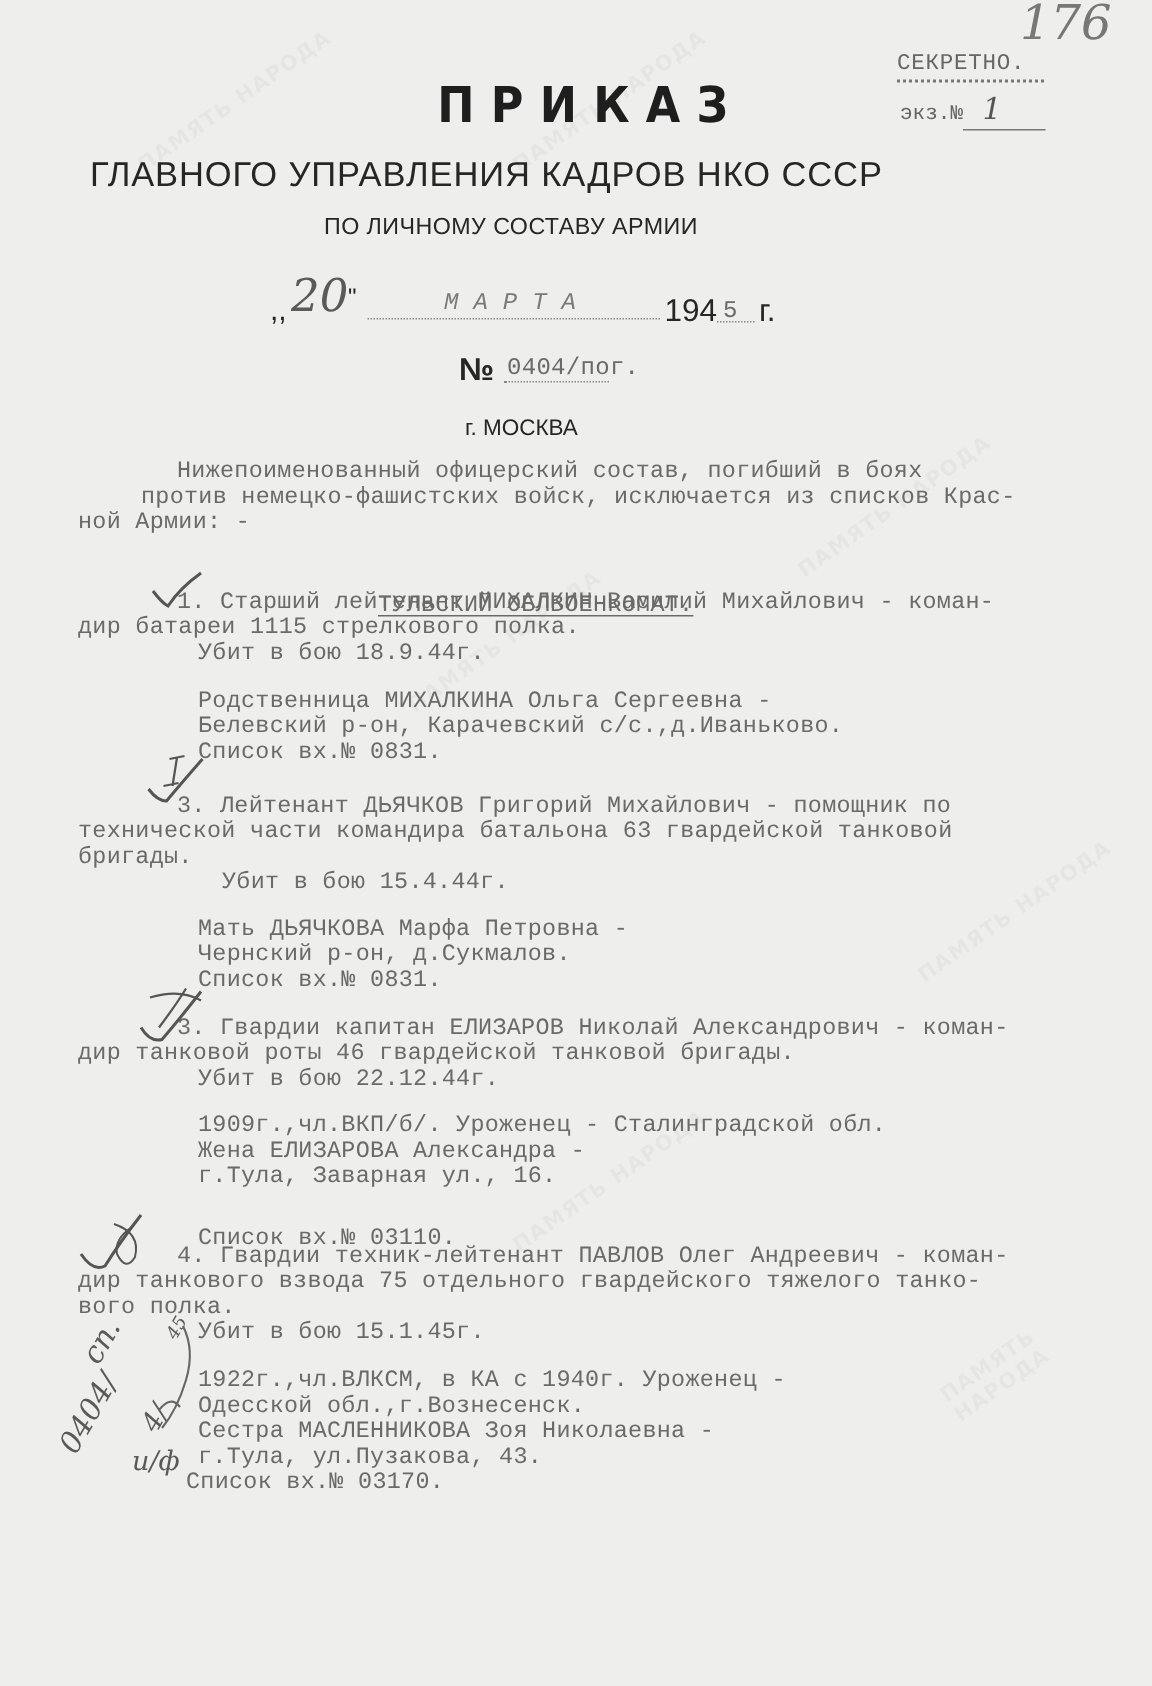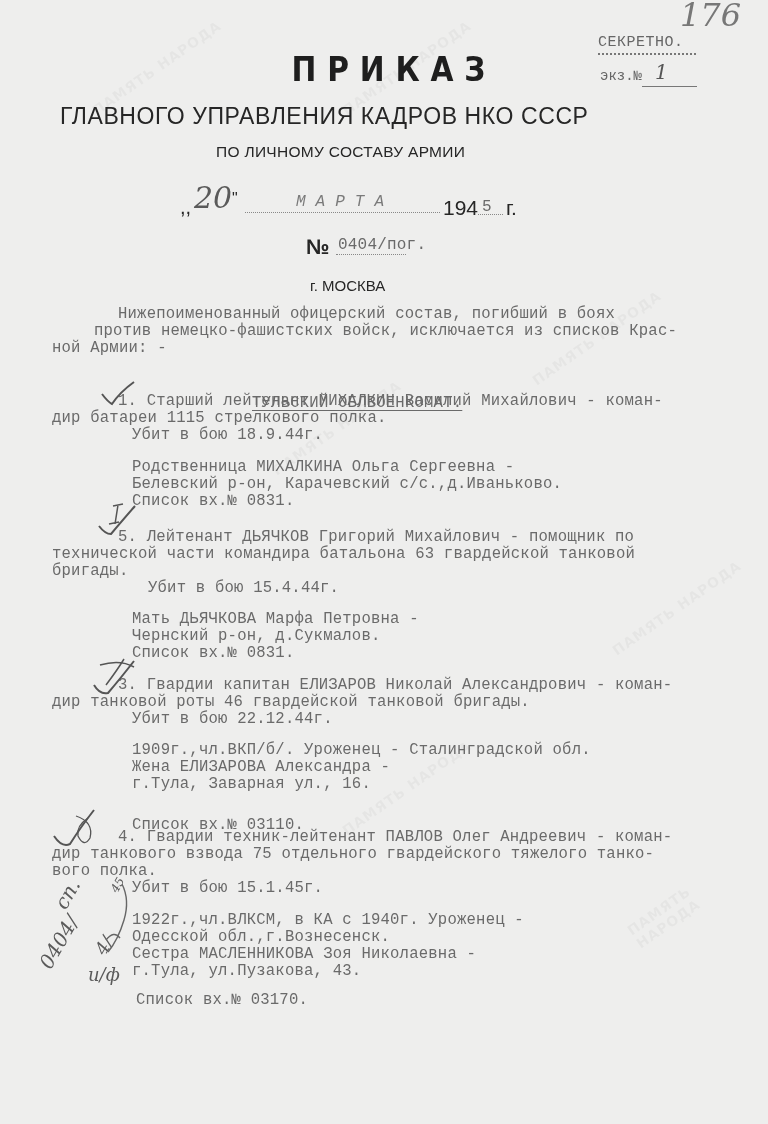--- a/index.html
+++ b/index.html
@@ -91,21 +91,21 @@
   <div>
     <div class="abs tw" style="left:118px;top:392px;">1. Старший лейтенант МИХАЛКИН Василий Михайлович - коман-</div>
     <div class="abs tw" style="left:52px;top:409px;">дир батареи 1115 стрелкового полка.</div>
     <div class="abs tw" style="left:132px;top:426px;">Убит в бою 18.9.44г.</div>
     <div class="abs tw" style="left:132px;top:458px;">Родственница МИХАЛКИНА Ольга Сергеевна -</div>
     <div class="abs tw" style="left:132px;top:475px;">Белевский р-он, Карачевский с/с.,д.Иваньково.</div>
     <div class="abs tw" style="left:132px;top:492px;">Список вх.№ 0831.</div>
   </div>
 
   <div>
-    <div class="abs tw" style="left:118px;top:528px;">5. Лейтенант ДЬЯЧКОВ Григорий Михайлович - помощник по</div>
+    <div class="abs tw" style="left:118px;top:528px;">3. Лейтенант ДЬЯЧКОВ Григорий Михайлович - помощник по</div>
     <div class="abs tw" style="left:52px;top:545px;">технической части командира батальона 63 гвардейской танковой</div>
     <div class="abs tw" style="left:52px;top:562px;">бригады.</div>
     <div class="abs tw" style="left:148px;top:579px;">Убит в бою 15.4.44г.</div>
     <div class="abs tw" style="left:132px;top:610px;">Мать ДЬЯЧКОВА Марфа Петровна -</div>
     <div class="abs tw" style="left:132px;top:627px;">Чернский р-он, д.Сукмалов.</div>
     <div class="abs tw" style="left:132px;top:644px;">Список вх.№ 0831.</div>
   </div>
 
   <div>
     <div class="abs tw" style="left:118px;top:676px;">3. Гвардии капитан ЕЛИЗАРОВ Николай Александрович - коман-</div>
@@ -119,21 +119,21 @@
 
   <div>
     <div class="abs tw" style="left:118px;top:828px;">4. Гвардии техник-лейтенант ПАВЛОВ Олег Андреевич - коман-</div>
     <div class="abs tw" style="left:52px;top:845px;">дир танкового взвода 75 отдельного гвардейского тяжелого танко-</div>
     <div class="abs tw" style="left:52px;top:862px;">вого полка.</div>
     <div class="abs tw" style="left:132px;top:879px;">Убит в бою 15.1.45г.</div>
     <div class="abs tw" style="left:132px;top:911px;">1922г.,чл.ВЛКСМ, в КА с 1940г. Уроженец -</div>
     <div class="abs tw" style="left:132px;top:928px;">Одесской обл.,г.Вознесенск.</div>
     <div class="abs tw" style="left:132px;top:945px;">Сестра МАСЛЕННИКОВА Зоя Николаевна -</div>
     <div class="abs tw" style="left:132px;top:962px;">г.Тула, ул.Пузакова, 43.</div>
-    <div class="abs tw" style="left:136px;top:979px;margin-top:12px;">Список вх.№ 03170.</div>
+    <div class="abs tw" style="left:124px;top:979px;">Список вх.№ 03170.</div>
   </div>
 
   <svg class="check" style="left:100px;top:380px;" width="40" height="30">
     <path d="M2 14 Q8 22 12 24 Q20 12 34 2" stroke="#555" stroke-width="2" fill="none"></path>
   </svg>
   <svg class="check" style="left:95px;top:500px;" width="50" height="40">
     <path d="M4 26 Q10 34 16 34 Q26 22 40 6" stroke="#555" stroke-width="2" fill="none"></path>
     <path d="M18 6 L28 4 M23 5 L20 24 M14 24 L24 22" stroke="#555" stroke-width="1.5" fill="none"></path>
   </svg>
   <svg class="check" style="left:90px;top:655px;" width="55" height="45">

